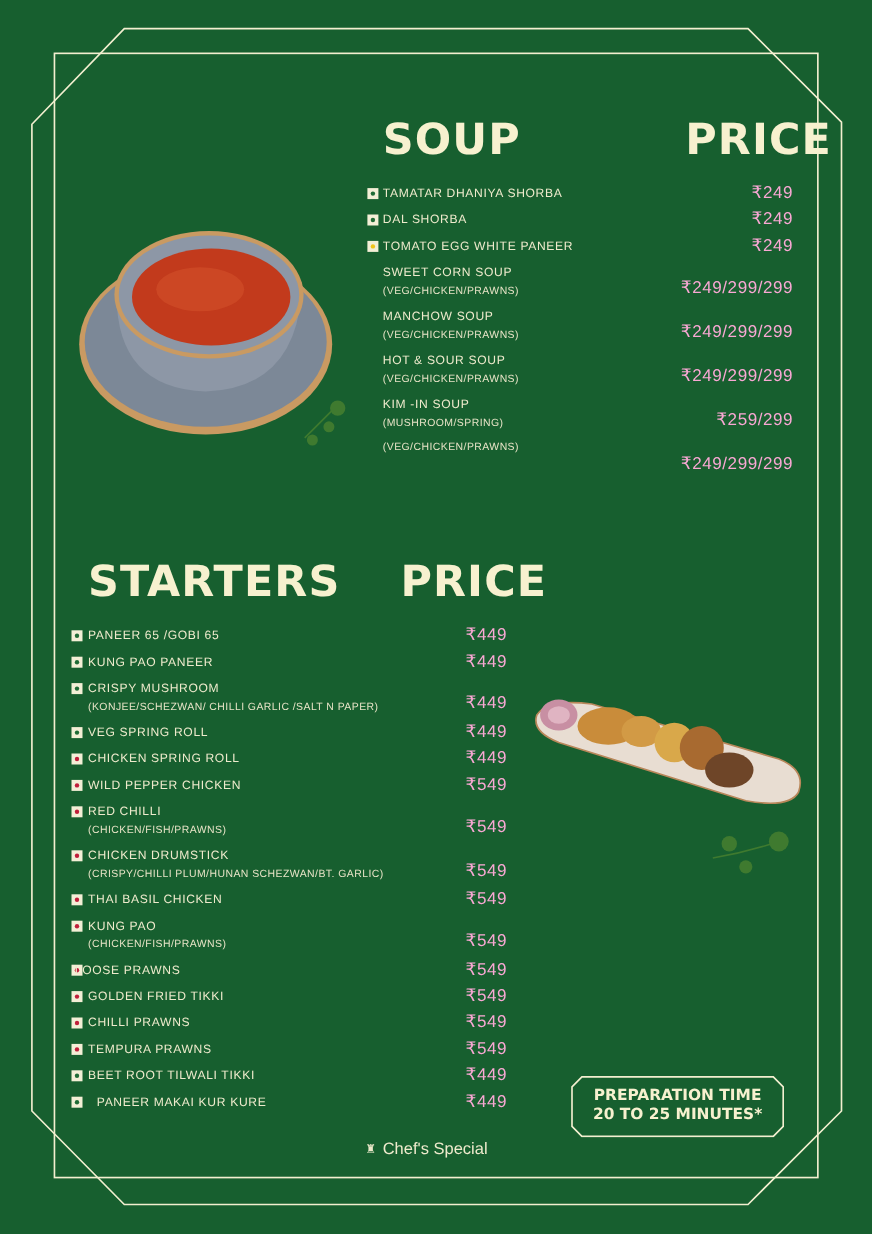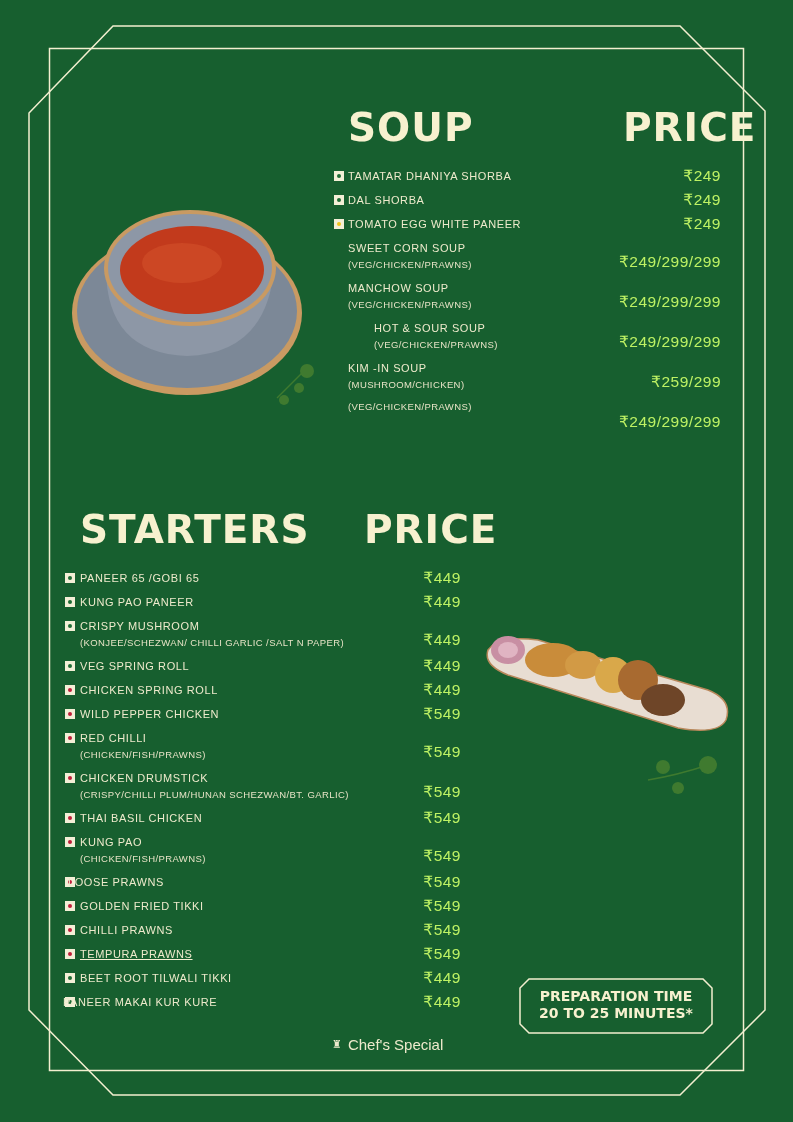--- a/index.html
+++ b/index.html
@@ -40,21 +40,21 @@
       line-height: 12px;
       color: #e7e3c6;
       white-space: nowrap;
       margin-top: 2px;
     }
     .price {
       position: absolute;
       font-size: 15.5px;
       letter-spacing: 0.5px;
       line-height: 18px;
-      color: #bef264;
+      color: #f9a8d4;
       text-align: right;
       white-space: nowrap;
     }
 
     .bullet {
       width: 10px; height: 10px;
       background: #f3efd6;
       position: absolute;
       display: flex; align-items: center; justify-content: center;
     }
@@ -150,31 +150,31 @@
       </div>
     </div>
     <div class="price" style="right: 72px; top: 253px;">₹249/299/299</div>
     <div class="item" style="left: 348px; top: 279px;">
       <div>
         <div class="name">MANCHOW SOUP</div>
         <div class="sub">(VEG/CHICKEN/PRAWNS)</div>
       </div>
     </div>
     <div class="price" style="right: 72px; top: 293px;">₹249/299/299</div>
-    <div class="item" style="left: 348px; top: 319px; margin-left: 26px;">
+    <div class="item" style="left: 348px; top: 319px;">
       <div>
         <div class="name">HOT &amp; SOUR SOUP</div>
         <div class="sub">(VEG/CHICKEN/PRAWNS)</div>
       </div>
     </div>
     <div class="price" style="right: 72px; top: 333px;">₹249/299/299</div>
     <div class="item" style="left: 348px; top: 359px;">
       <div>
         <div class="name">KIM -IN SOUP</div>
-        <div class="sub">(MUSHROOM/CHICKEN)</div>
+        <div class="sub">(MUSHROOM/SPRING)</div>
       </div>
     </div>
     <div class="price" style="right: 72px; top: 373px;">₹259/299</div>
     <div class="item" style="left: 348px; top: 399px;">
       <div>
         <div class="sub">(VEG/CHICKEN/PRAWNS)</div>
       </div>
     </div>
     <div class="price" style="right: 72px; top: 413px;">₹249/299/299</div>
   </div>
@@ -300,39 +300,39 @@
     </div>
     <div class="item" style="left: 80px; top: 921px;">
       <div>
         <div class="name">CHILLI PRAWNS</div>
       </div>
     </div>
     <div class="price" style="right: 332px; top: 921px;">₹549</div>
     <div class="bullet nonveg" style="left: 65px; top: 949px;">
       <div class="dot"></div>
     </div>
-    <div class="item" style="left: 80px; top: 945px; text-decoration: underline;">
+    <div class="item" style="left: 80px; top: 945px;">
       <div>
         <div class="name">TEMPURA PRAWNS</div>
       </div>
     </div>
     <div class="price" style="right: 332px; top: 945px;">₹549</div>
     <div class="bullet veg" style="left: 65px; top: 973px;">
       <div class="dot"></div>
     </div>
     <div class="item" style="left: 80px; top: 969px;">
       <div>
         <div class="name">BEET ROOT TILWALI TIKKI</div>
       </div>
     </div>
     <div class="price" style="right: 332px; top: 969px;">₹449</div>
     <div class="bullet veg" style="left: 65px; top: 997px;">
       <div class="dot"></div>
     </div>
-    <div class="item" style="left: 63px; top: 993px; justify-content: flex-end;">
+    <div class="item" style="left: 88px; top: 993px; justify-content: flex-end;">
       <div>
         <div class="name">PANEER MAKAI KUR KURE</div>
       </div>
     </div>
     <div class="price" style="right: 332px; top: 993px;">₹449</div>
   </div>
 
 <svg style="position:absolute;left:478px;top:620px;" width="262" height="190" viewBox="0 0 262 190">
   <path d="M10 30 Q20 15 60 20 L230 70 Q255 80 248 100 Q240 115 200 108 L30 55 Q5 45 10 30 Z" fill="#e8ddd2" stroke="#b8875a" stroke-width="1.5"></path>
   <ellipse cx="30" cy="30" rx="17" ry="14" fill="#c88fa3"></ellipse>

